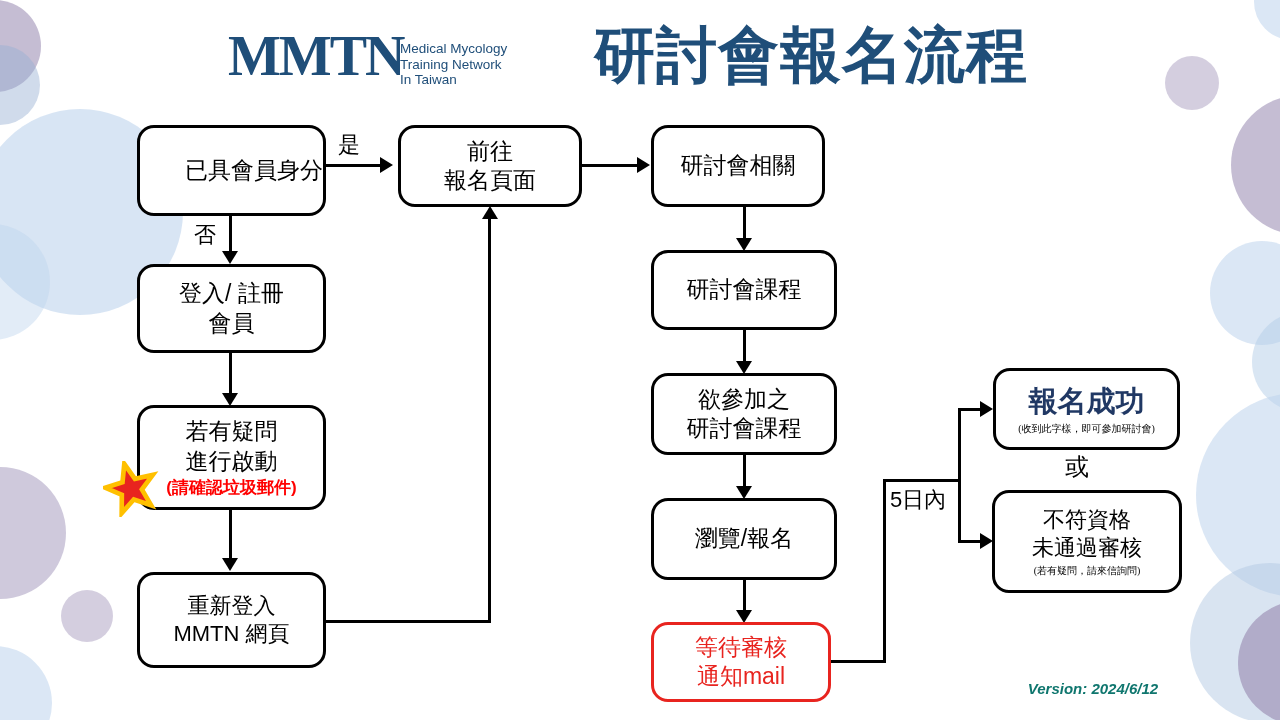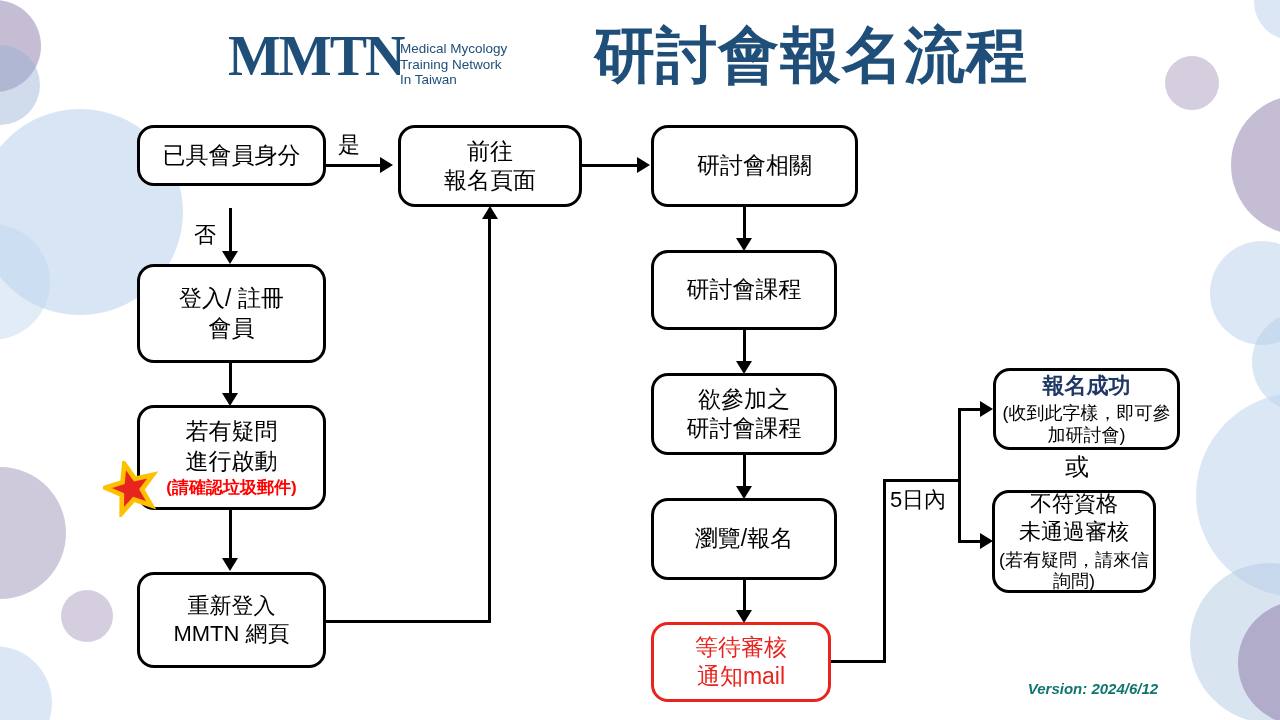--- a/index.html
+++ b/index.html
@@ -29,22 +29,22 @@
   .box{
     position:absolute;z-index:2;background:#fff;border:3px solid #000;border-radius:17px;
     display:flex;flex-direction:column;align-items:center;justify-content:center;
     text-align:center;line-height:1.28;box-sizing:border-box;
   }
   .box .t{font-size:23px;color:#000;}
   .box .t-sm{font-size:22px;color:#000;}
   .box.red{border-color:var(--alert-red);}
   .box.red .t{color:var(--alert-red);}
   .note-red{font-size:17px;font-weight:700;color:var(--note-red);line-height:1.15;margin-top:2px;}
-  .t-navy{font-size:22px;font-weight:700;color:var(--navy);}
-  .note{font-size:18px;color:#000;margin-top:3px;line-height:1.2;}
+  .t-navy{font-size:29px;font-weight:700;color:var(--navy);}
+  .note{font-size:10px;color:#000;margin-top:3px;line-height:1.2;font-family:Liberation Serif, serif;}
   
   .cl{position:absolute;background:#000;z-index:1;}
   .ar,.ad,.au{position:absolute;width:0;height:0;z-index:1;}
   .ar{border-top:8px solid transparent;border-bottom:8px solid transparent;border-left:13px solid #000;}
   .ad{border-left:8px solid transparent;border-right:8px solid transparent;border-top:13px solid #000;}
   .au{border-left:8px solid transparent;border-right:8px solid transparent;border-bottom:13px solid #000;}
   
   .lbl{position:absolute;z-index:3;font-size:22px;color:#000;text-align:center;}
   .lbl-or{font-size:24px;}
   .version{
@@ -104,62 +104,62 @@
 <div class="ad" style="left:736px;top:610px;"></div>
 <div class="cl" style="left:831px;top:660px;width:55px;height:3px;"></div>
 <div class="cl" style="left:883px;top:479px;width:3px;height:184px;"></div>
 <div class="cl" style="left:883px;top:479px;width:78px;height:3px;"></div>
 <div class="cl" style="left:958px;top:408px;width:3px;height:135px;"></div>
 <div class="cl" style="left:958px;top:408px;width:24px;height:3px;"></div>
 <div class="ar" style="left:980px;top:401px;"></div>
 <div class="cl" style="left:958px;top:540px;width:24px;height:3px;"></div>
 <div class="ar" style="left:980px;top:533px;"></div>
 
-<div class="box" style="left:137px;top:125px;width:189px;height:61px;">
+<div class="box" style="left:137px;top:125px;width:189px;height:91px;align-items:flex-end;">
   <span class="t">已具會員身分</span>
 </div>
-<div class="box" style="left:137px;top:264px;width:189px;height:99px;">
+<div class="box" style="left:137px;top:264px;width:189px;height:89px;">
   <span class="t">登入/ 註冊</span>
   <span class="t">會員</span>
 </div>
 <div class="box" style="left:137px;top:405px;width:189px;height:105px;">
   <span class="t">若有疑問</span>
   <span class="t">進行啟動</span>
   <span class="note-red">(請確認垃圾郵件)</span>
 </div>
 <div class="box" style="left:137px;top:572px;width:189px;height:96px;">
   <span class="t-sm">重新登入</span>
   <span class="t-sm">MMTN 網頁</span>
 </div>
 <div class="box" style="left:398px;top:125px;width:184px;height:82px;">
   <span class="t">前往</span>
   <span class="t">報名頁面</span>
 </div>
-<div class="box" style="left:651px;top:125px;width:207px;height:82px;">
+<div class="box" style="left:651px;top:125px;width:174px;height:82px;">
   <span class="t">研討會相關</span>
 </div>
 <div class="box" style="left:651px;top:250px;width:186px;height:80px;">
   <span class="t">研討會課程</span>
 </div>
 <div class="box" style="left:651px;top:373px;width:186px;height:82px;">
   <span class="t">欲參加之</span>
   <span class="t">研討會課程</span>
 </div>
 <div class="box" style="left:651px;top:498px;width:186px;height:82px;">
   <span class="t">瀏覽/報名</span>
 </div>
 <div class="box red" style="left:651px;top:622px;width:180px;height:80px;text-align:right;">
   <span class="t">等待審核</span>
   <span class="t">通知mail</span>
 </div>
 <div class="box" style="left:993px;top:368px;width:187px;height:82px;">
   <span class="t-navy">報名成功</span>
   <span class="note">(收到此字樣，即可參加研討會)</span>
 </div>
-<div class="box" style="left:992px;top:490px;width:164px;height:103px;">
+<div class="box" style="left:992px;top:490px;width:190px;height:103px;">
   <span class="t-sm">不符資格</span>
   <span class="t-sm">未通過審核</span>
   <span class="note">(若有疑問，請來信詢問)</span>
 </div>
 
 <svg class="star" viewBox="0 0 54 54">
   <polygon class="star-poly" transform="rotate(-15 27 27)" points="27,2 33.2,18.5 50.8,19.3 37,30.2 41.7,47.2 27,37.5 12.3,47.2 17,30.2 3.2,19.3 20.8,18.5"></polygon>
 </svg>
 
 <div class="lbl" style="left:327px;top:130px;width:44px;">是</div>

